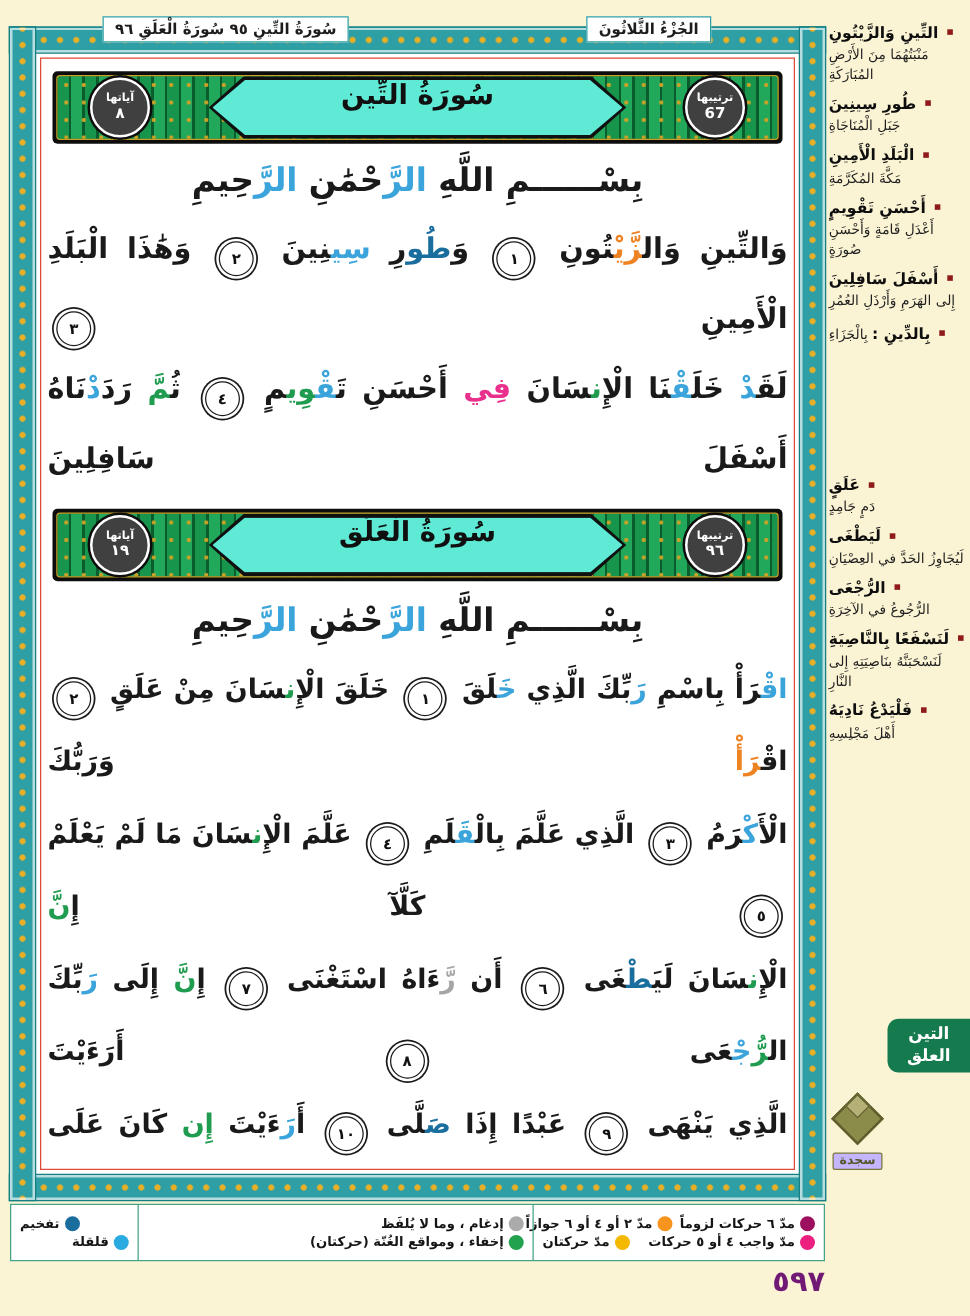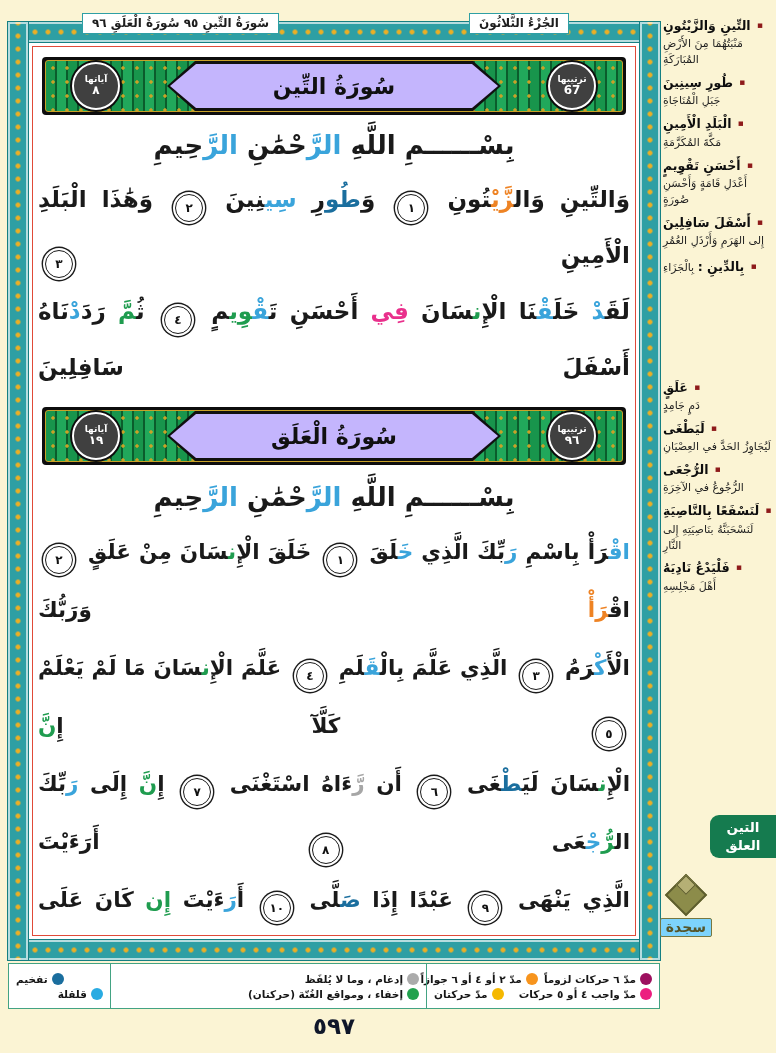--- a/index.html
+++ b/index.html
@@ -29,21 +29,21 @@
   .band-tin{top:8px}
   .band-alaq{top:358px}
   .band-pattern{position:absolute;inset:3px;border:1.5px solid #C9A227;border-radius:3px;
      background-color:#0B5C2C;
      background-image:
        radial-gradient(circle at 7px 7px,#C9A227 1.4px,rgba(0,0,0,0) 2px),
        repeating-linear-gradient(90deg,#18954C 0 9px,#0B5C2C 9px 11px,#21A85B 11px 20px,#0B5C2C 20px 22px);
      background-size:14px 14px,auto}
   .cart-b{position:absolute;left:50%;top:50%;transform:translate(-50%,-50%);width:334px;height:50px;background:#101010;
      clip-path:polygon(28px 0,calc(100% - 28px) 0,100% 50%,calc(100% - 28px) 100%,28px 100%,0 50%)}
-  .cart-w{position:absolute;inset:3px;background:#c4b5fd;display:flex;align-items:center;justify-content:center;
+  .cart-w{position:absolute;inset:3px;background:#5eead4;display:flex;justify-content:center;
      clip-path:polygon(26px 0,calc(100% - 26px) 0,100% 50%,calc(100% - 26px) 100%,26px 100%,0 50%)}
   .cart-title{font-size:22px;font-weight:bold;color:#101010;letter-spacing:1px}
   .circle{position:absolute;top:50%;transform:translateY(-50%);width:44px;height:44px;border-radius:50%;
      background:#404040;border:2px solid #fff;box-shadow:0 0 0 2px #0d0d0d;color:#fff;
      display:flex;flex-direction:column;align-items:center;justify-content:center;line-height:1.05;z-index:2}
   .circle-r{right:30px}.circle-l{left:30px}
   .circle .clab{font-size:9px;font-weight:bold}
   .circle .cnum{font-size:12px;font-weight:bold}
   
   .basmala{position:absolute;left:0;right:0;text-align:center}
@@ -68,37 +68,37 @@
   .ng{font-size:11px;margin-top:2px;color:#1f1f1f;line-height:1.45}
   .note.inline .nw,.note.inline .ng{display:inline}
   .note.pr .ng{padding-left:0;padding-right:54px}
   .group-alaq{margin-top:104px}
   
   .badge{position:absolute;right:0;top:815px;width:62px;background:#157B4F;color:#fff;font-weight:bold;
      font-size:13.5px;text-align:center;padding:3px 2px 4px;border-radius:9px 0 0 9px;line-height:1.35;z-index:7}
   .saj-orn{position:absolute;right:64px;top:876px;width:52px;text-align:center;z-index:6}
   .saj-d{width:26px;height:26px;margin:4px auto 0;background:#8C8C4A;border:2px solid #5E5E2E;transform:rotate(45deg)}
   .saj-d2{width:12px;height:12px;margin:-32px auto 24px;background:#B5B075;border:1px solid #5E5E2E;transform:rotate(45deg)}
-  .saj-label{display:inline-block;border:1px solid #77773F;background:#7dd3fc;color:#55552A;
-     font-size:14px;font-weight:bold;padding:0 5px 1px;border-radius:2px;margin-top:2px}
+  .saj-label{display:inline-block;border:1px solid #77773F;background:#c4b5fd;color:#55552A;
+     font-size:10px;font-weight:bold;padding:0 5px 1px;border-radius:2px;margin-top:2px}
   
   .legend{position:absolute;left:8px;top:963px;width:652px;height:46px;background:#fff;
      border:1.5px solid #43A383;box-sizing:border-box;display:flex;direction:rtl;z-index:4}
   .lcol{display:flex;flex-direction:column;justify-content:center;gap:3px;padding:2px 7px;box-sizing:border-box}
   .lcol + .lcol{border-right:1.5px solid #43A383}
   .lcol-madd{width:232px}
   .lcol-ghunnah{width:316px}
   .lcol-taf{flex:1}
   .leg-row{display:flex;align-items:center;justify-content:space-between;gap:6px}
   .leg-item{display:flex;align-items:center;gap:4px;white-space:nowrap}
   .dot{width:12px;height:12px;border-radius:50%;flex:none}
   .leg-label{font-size:10.5px;font-weight:bold;color:#161616}
   
-  .pagenum{position:absolute;top:1013px;left:8px;width:652px;text-align:center;
-     font-size:23px;font-weight:bold;color:#0f172a}
+  .pagenum{position:absolute;top:1013px;left:8px;width:652px;
+     font-size:23px;font-weight:bold;color:#701a75}
 </style>
 </head>
 <body>
 
 <div class="tab tab-surahs">سُورَةُ التِّينِ ٩٥   سُورَةُ الْعَلَقِ ٩٦</div>
 <div class="tab tab-juz">الجُزْءُ الثَّلاثُونَ</div>
 
 <div class="frame">
   <div class="strip strip-t"></div>
   <div class="strip strip-b"></div>

